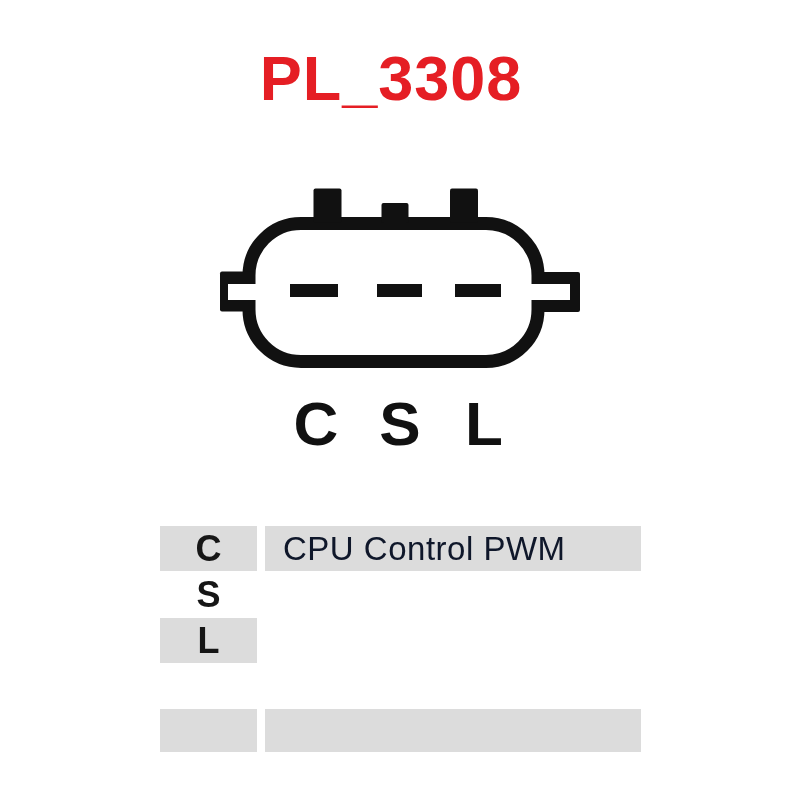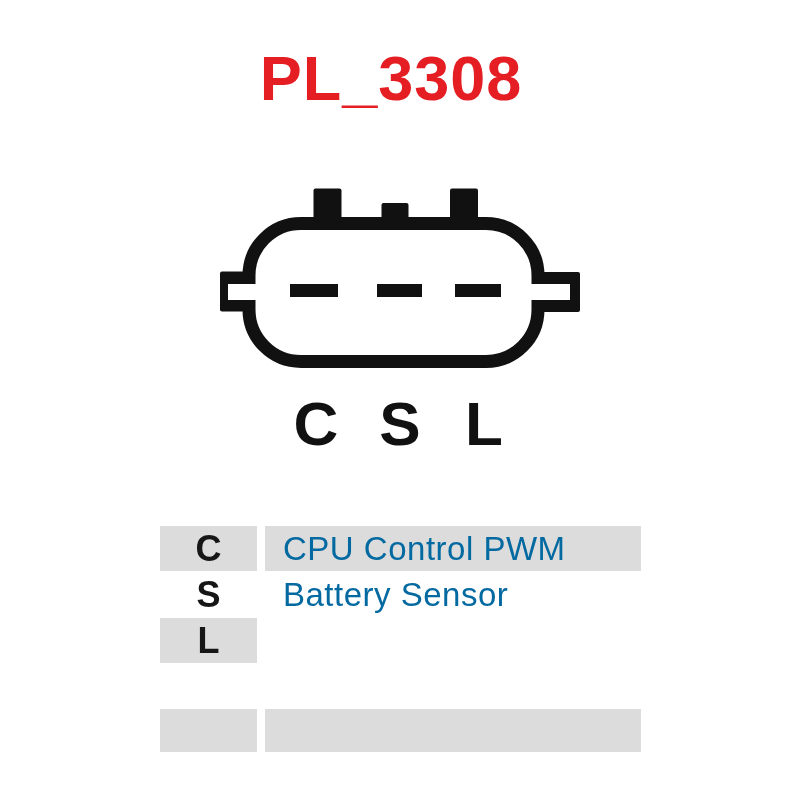--- a/index.html
+++ b/index.html
@@ -76,21 +76,21 @@
     font-weight: 700;
     color: #161616;
   }
   .legend-row .cell-desc {
     flex: 1;
     display: flex;
     align-items: center;
     padding-left: 18px;
     font-size: 33px;
     letter-spacing: 0.5px;
-    color: #0369a1;
+    color: #0f172a;
   }
   .legend-row.shaded .cell-pin,
   .legend-row.shaded .cell-desc {
     background: var(--row-gray, #dcdcdc);
   }
   .legend-spacer {
     height: 45px;
   }
   .legend-row.empty {
     height: 43px;
@@ -128,21 +128,20 @@
     <span>L</span>
   </div>
 
   <div class="legend">
     <div class="legend-row shaded">
       <div class="cell-pin">C</div>
       <div class="cell-desc">CPU Control PWM</div>
     </div>
     <div class="legend-row">
       <div class="cell-pin">S</div>
-      <div class="cell-desc">Battery Sensor</div>
     </div>
     <div class="legend-row shaded">
       <div class="cell-pin">L</div>
     </div>
     <div class="legend-spacer"></div>
     <div class="legend-row shaded empty">
       <div class="cell-pin"></div>
       <div class="cell-desc"></div>
     </div>
   </div>

